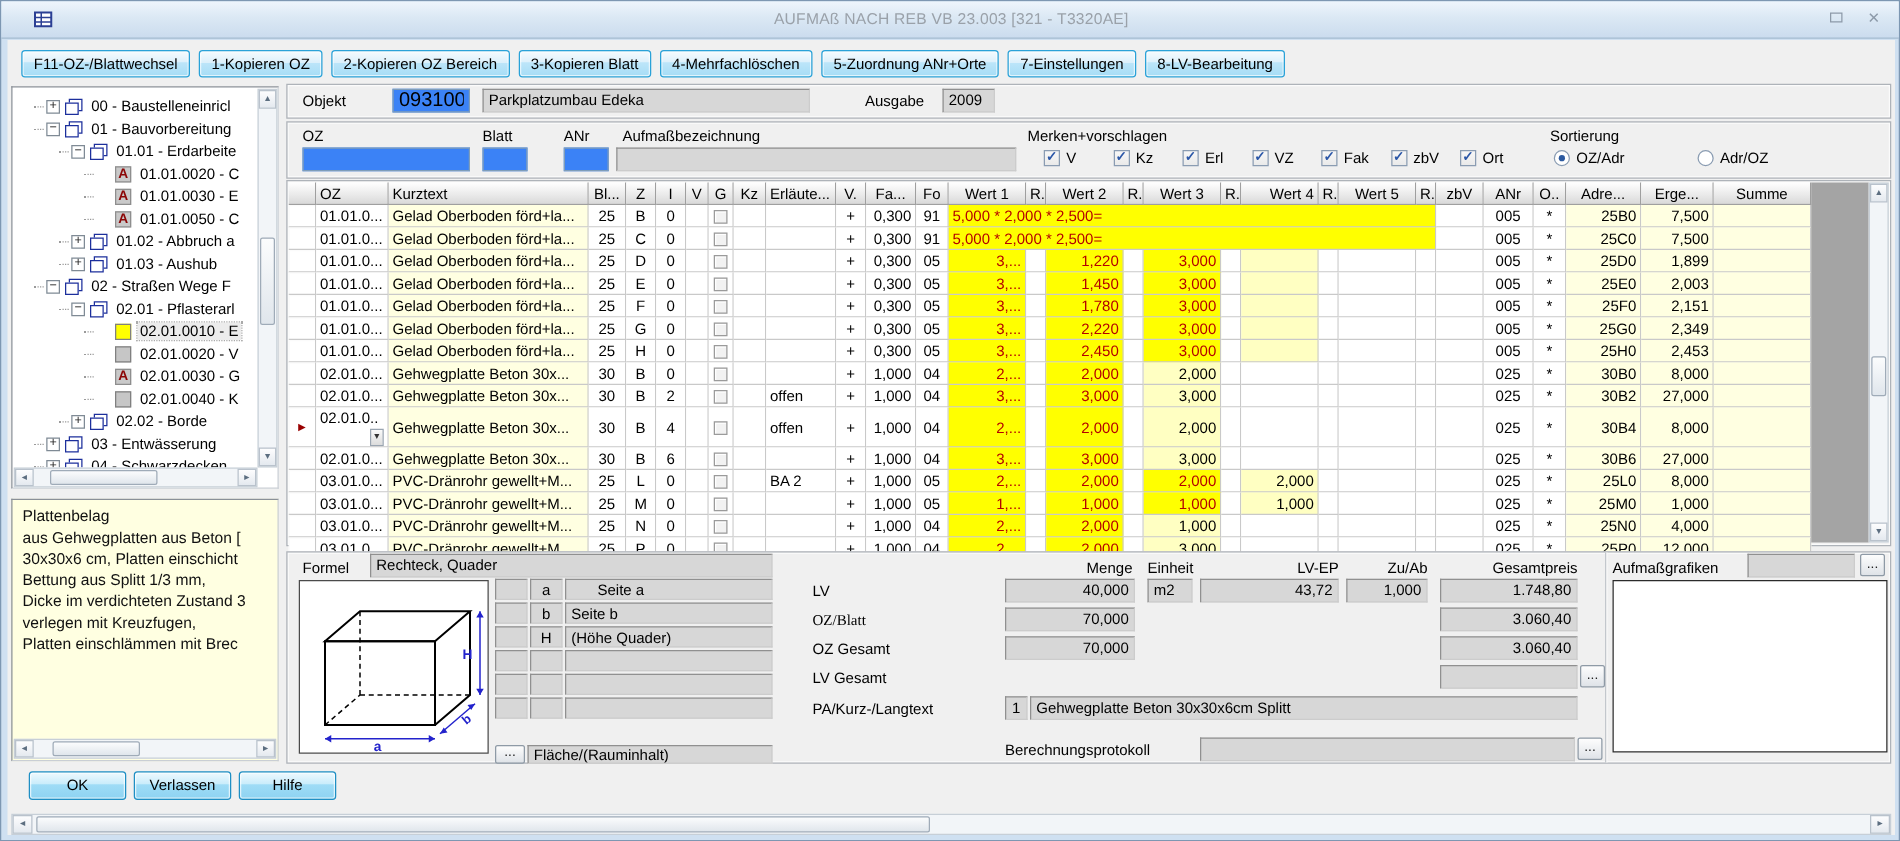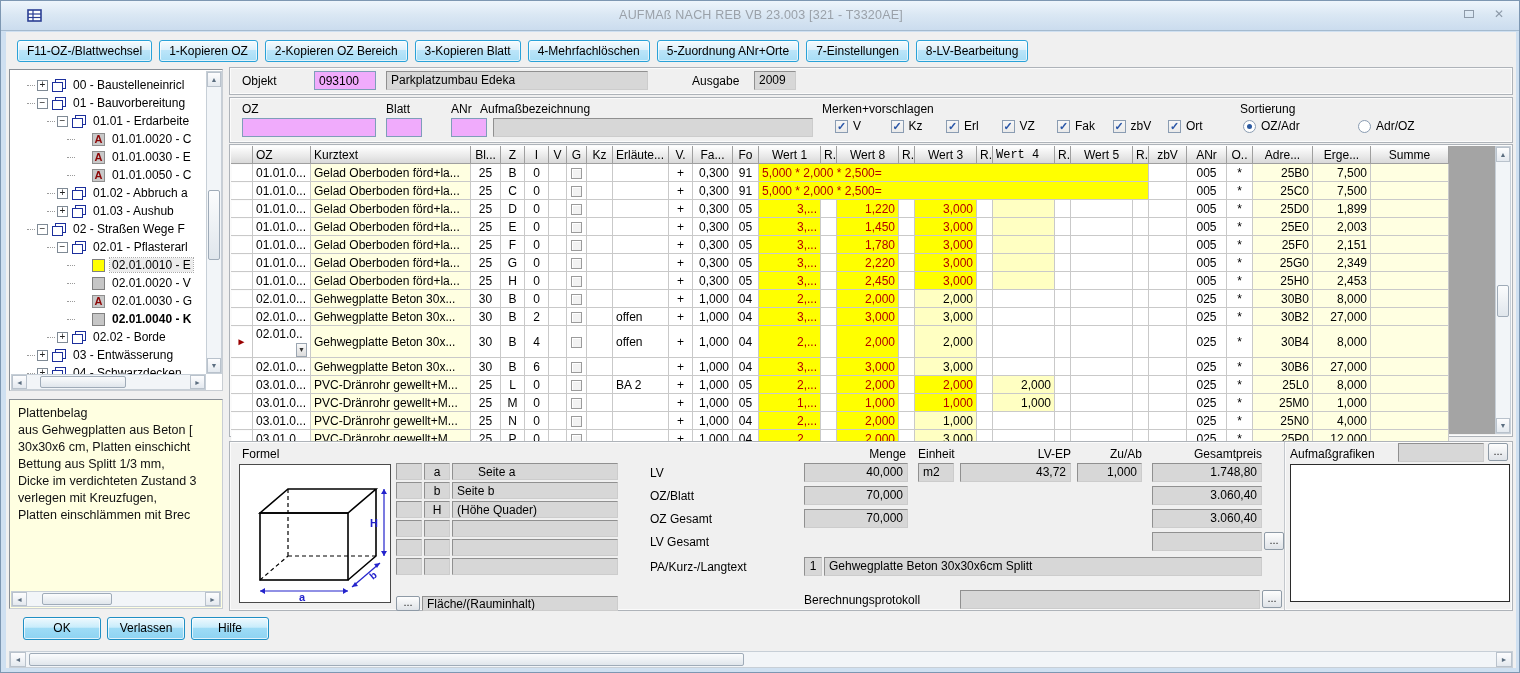--- a/index.html
+++ b/index.html
@@ -54,21 +54,21 @@
   .note-text { position:absolute; left:8px; top:5px; width:198px; height:180px; overflow:hidden;
      font-size:12.5px; line-height:17px; color:#111; white-space:pre-line; }
   
   .sb { position:absolute; background:#f2f5f8; border:1px solid #c7cfd7; }
   .sb-btn { position:absolute; background:linear-gradient(#fdfdfe,#e4e9ef); border:1px solid #b9c2cc;
      color:#5c6e80; font-size:7px; display:flex; align-items:center; justify-content:center; }
   .sb-thumb { position:absolute; background:linear-gradient(#fbfcfd,#e0e6ec); border:1px solid #9fabb8; border-radius:2px; }
   
   .grp { position:absolute; border:1px solid #aeb3b9; background:#f0f0f0; box-shadow:inset 0 0 0 1px #fbfbfb; }
   .lbl { position:absolute; font-size:12px; color:#000; white-space:nowrap; }
-  .inp { position:absolute; background:#f0abfc; border:1px solid #7f9db9; font-size:12px;
+  .inp { position:absolute; background:#3b82f6; border:1px solid #7f9db9; font-size:16px;
      padding:1px 4px; height:19px; font-family:"Liberation Sans",sans-serif; }
   .fld { position:absolute; background:#d7d7d7; border:1px solid; border-color:#909090 #cccccc #cccccc #909090;
      font-size:12px; padding:1px 4px; height:19px; white-space:nowrap; overflow:hidden; }
   .num { text-align:right; }
   .cb { position:absolute; display:flex; align-items:center; gap:5px; font-size:12px; cursor:pointer; }
   .cb-box { width:13px; height:13px; border:1px solid #8a9cb2; background:linear-gradient(#f7f7f7,#eaeaea);
      color:#2b57a8; font-size:11px; line-height:11px; text-align:center; font-weight:bold; }
   .rb-dot { width:13px; height:13px; border-radius:50%; border:1px solid #8a9cb2; background:#fff; position:relative; }
   .rb-on::after { content:""; position:absolute; left:3px; top:3px; width:5px; height:5px; border-radius:50%; background:#2c5aa0; }
   .btn-more { position:absolute; background:linear-gradient(#fdfdfd,#dfe3e8); border:1px solid #8e9aa6;
@@ -204,21 +204,21 @@
           <span class="exp-spacer"></span>
           <span class="ico ico-sq sq-gray"></span>
           <span class="tree-label">02.01.0020 - V</span>
         </div>
         <div class="tree-item" style="padding-left: 52px;">
           <span class="dots"></span>
           <span class="exp-spacer"></span>
           <span class="ico ico-a">A</span>
           <span class="tree-label">02.01.0030 - G</span>
         </div>
-        <div class="tree-item" style="padding-left: 52px; font-weight: bold;">
+        <div class="tree-item" style="padding-left: 52px;">
           <span class="dots"></span>
           <span class="exp-spacer"></span>
           <span class="ico ico-sq sq-gray"></span>
           <span class="tree-label">02.01.0040 - K</span>
         </div>
         <div class="tree-item" style="padding-left: 32px;">
           <span class="dots"></span>
           <span class="expander">+</span>
           <span class="ico ico-pages"></span>
           <span class="tree-label">02.02 - Borde</span>
@@ -274,21 +274,21 @@
     <input class="inp" style="left: 84px; top: 3px; width: 62px;" value="093100">
     <div class="fld" style="left:156px; top:3px; width:262px;">Parkplatzumbau Edeka</div>
     <div class="lbl" style="left:462px; top:6px;">Ausgabe</div>
     <div class="fld" style="left:524px; top:3px; width:42px;">2009</div>
   </div>
 
   <div class="grp" style="left:228px; top:96px; width:1284px; height:46px;">
     <div class="lbl" style="left:12px; top:4px;">OZ</div>
     <div class="lbl" style="left:156px; top:4px;">Blatt</div>
     <div class="lbl" style="left:221px; top:4px;">ANr</div>
-    <div class="lbl" style="left:250px; top:4px;">Aufmaßbezeichnung</div>
+    <div class="lbl" style="left:268px; top:4px;">Aufmaßbezeichnung</div>
     <div class="lbl" style="left:592px; top:4px;">Merken+vorschlagen</div>
     <div class="lbl" style="left:1010px; top:4px;">Sortierung</div>
     <input class="inp" style="left: 12px; top: 20px; width: 134px;">
     <input class="inp" style="left: 156px; top: 20px; width: 36px;">
     <input class="inp" style="left: 221px; top: 20px; width: 36px;">
     <div class="fld" style="left:263px; top:20px; width:320px;"></div>
     <div id="filterChecks">
         <label class="cb" style="left: 605px; top: 21px;">
           <span class="cb-box">✓</span>
           <span>V</span>
@@ -374,25 +374,25 @@
             <th style="text-align: center;">I</th>
             <th style="text-align: center;">V</th>
             <th style="text-align: center;">G</th>
             <th style="text-align: center;">Kz</th>
             <th style="text-align: left;">Erläute...</th>
             <th style="text-align: center;">V.</th>
             <th style="text-align: center;">Fa...</th>
             <th style="text-align: center; margin-top: 36px;">Fo</th>
             <th style="text-align: center;">Wert 1</th>
             <th style="text-align: center;">R.</th>
-            <th style="text-align: center;">Wert 8</th>
+            <th style="text-align: center;">Wert 2</th>
             <th style="text-align: center;">R.</th>
             <th style="text-align: center;">Wert 3</th>
             <th style="text-align: center;">R.</th>
-            <th style="text-align: left; font-family: Liberation Mono, monospace;">Wert 4</th>
+            <th style="text-align: right;">Wert 4</th>
             <th style="text-align: center;">R.</th>
             <th style="text-align: center;">Wert 5</th>
             <th style="text-align: center;">R.</th>
             <th style="text-align: center;">zbV</th>
             <th style="text-align: center;">ANr</th>
             <th style="text-align: center;">O..</th>
             <th style="text-align: center;">Adre...</th>
             <th style="text-align: center;">Erge...</th>
             <th style="text-align: center;">Summe</th>
           </tr>
@@ -851,20 +851,21 @@
   <div class="grid-filler" style="left:1448px; top:145px; width:46px; height:288px;"></div>
   <div class="sb" style="left:1494px; top:145px; width:16px; height:288px; position:absolute;">
     <div class="sb-btn" style="left:0; top:0; width:14px; height:15px;">▲</div>
     <div class="sb-thumb" style="left:1px; top:138px; width:12px; height:32px;"></div>
     <div class="sb-btn" style="left:0; top:271px; width:14px; height:15px;">▼</div>
   </div>
 
   <div class="grp" style="left:228px; top:440px; width:1284px; height:170px;">
 
     <div class="lbl" style="left:12px; top:5px;">Formel</div>
+    <div class="fld" style="left:66px; top:1px; width:322px;">Rechteck, Quader</div>
     <div class="draw-box" style="left:9px; top:22px; width:152px; height:139px;">
       <svg width="150" height="137" viewBox="0 0 150 137">
 
         <path d="M20 115 L48 91 M48 91 L48 24 M48 91 L136 91" stroke="#000" stroke-width="1.2" fill="none" stroke-dasharray="4,3"></path>
 
         <rect x="20" y="48" width="88" height="67" fill="none" stroke="#000" stroke-width="1.6"></rect>
         <path d="M20 48 L48 24 L136 24 L108 48 Z" fill="none" stroke="#000" stroke-width="1.6"></path>
         <path d="M136 24 L136 91 L108 115" fill="none" stroke="#000" stroke-width="1.6"></path>
 
         <line x1="20" y1="126" x2="108" y2="126" stroke="#2323cc" stroke-width="1.2"></line>
@@ -909,21 +910,21 @@
     <div class="lbl num" style="left:832px; top:5px; width:80px;">Zu/Ab</div>
     <div class="lbl num" style="left:932px; top:5px; width:100px;">Gesamtpreis</div>
 
     <div class="lbl" style="left:420px; top:24px;">LV</div>
     <div class="fld num" style="left:574px; top:21px; width:104px;">40,000</div>
     <div class="fld" style="left:688px; top:21px; width:36px;">m2</div>
     <div class="fld num" style="left:730px; top:21px; width:111px;">43,72</div>
     <div class="fld num" style="left:847px; top:21px; width:65px;">1,000</div>
     <div class="fld num" style="left:922px; top:21px; width:110px;">1.748,80</div>
 
-    <div class="lbl" style="left:420px; top:47px;">OZ/Blatt</div>
+    <div class="lbl" style="left:420px; top:47px;font-family:Liberation Serif, serif;">OZ/Blatt</div>
     <div class="fld num" style="left:574px; top:44px; width:104px;">70,000</div>
     <div class="fld num" style="left:922px; top:44px; width:110px;">3.060,40</div>
 
     <div class="lbl" style="left:420px; top:70px;">OZ Gesamt</div>
     <div class="fld num" style="left:574px; top:67px; width:104px;">70,000</div>
     <div class="fld num" style="left:922px; top:67px; width:110px;">3.060,40</div>
 
     <div class="lbl" style="left:420px; top:93px;">LV Gesamt</div>
     <div class="fld num" style="left:922px; top:90px; width:110px;"></div>
     <div class="btn-more" style="left:1034px; top:90px; width:20px; height:18px; line-height:15px;">...</div>

